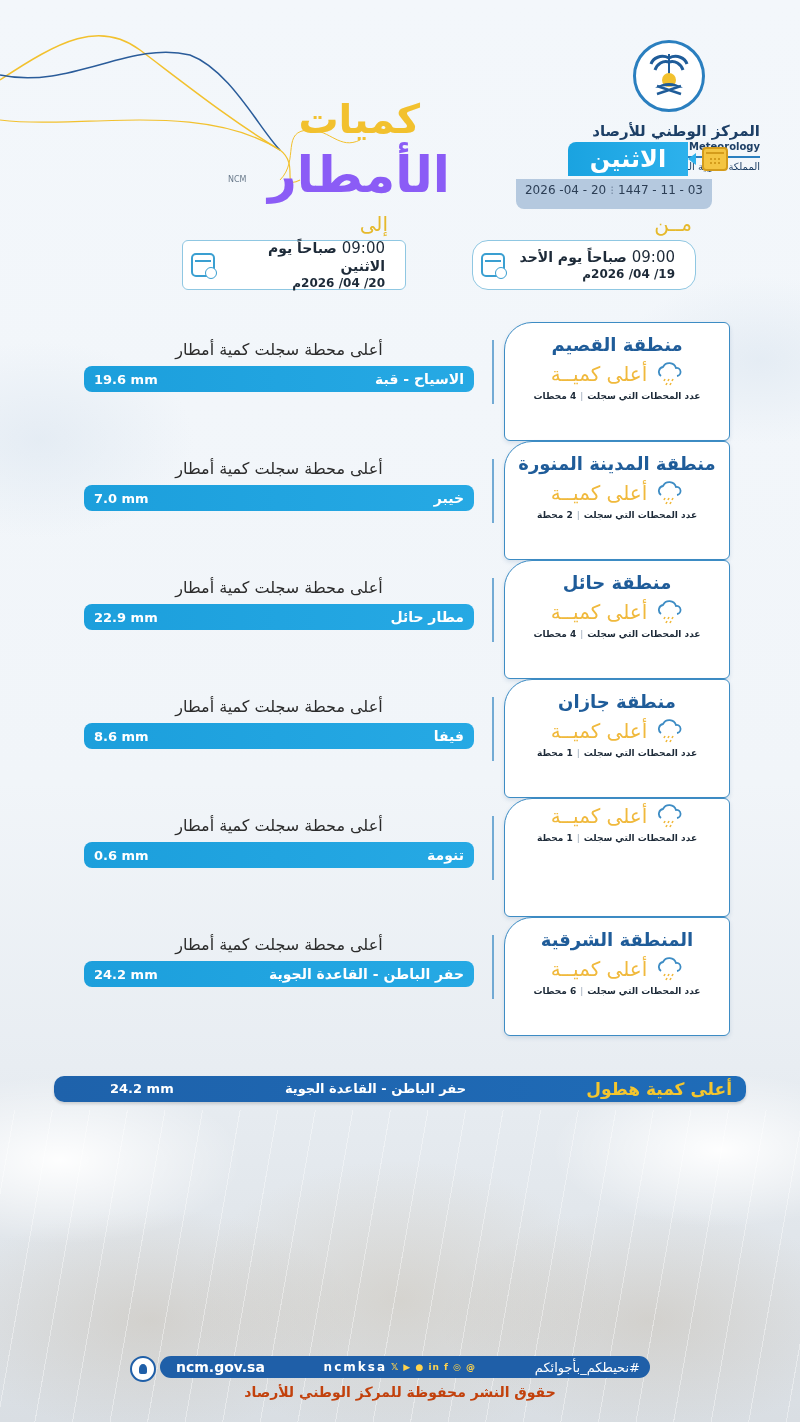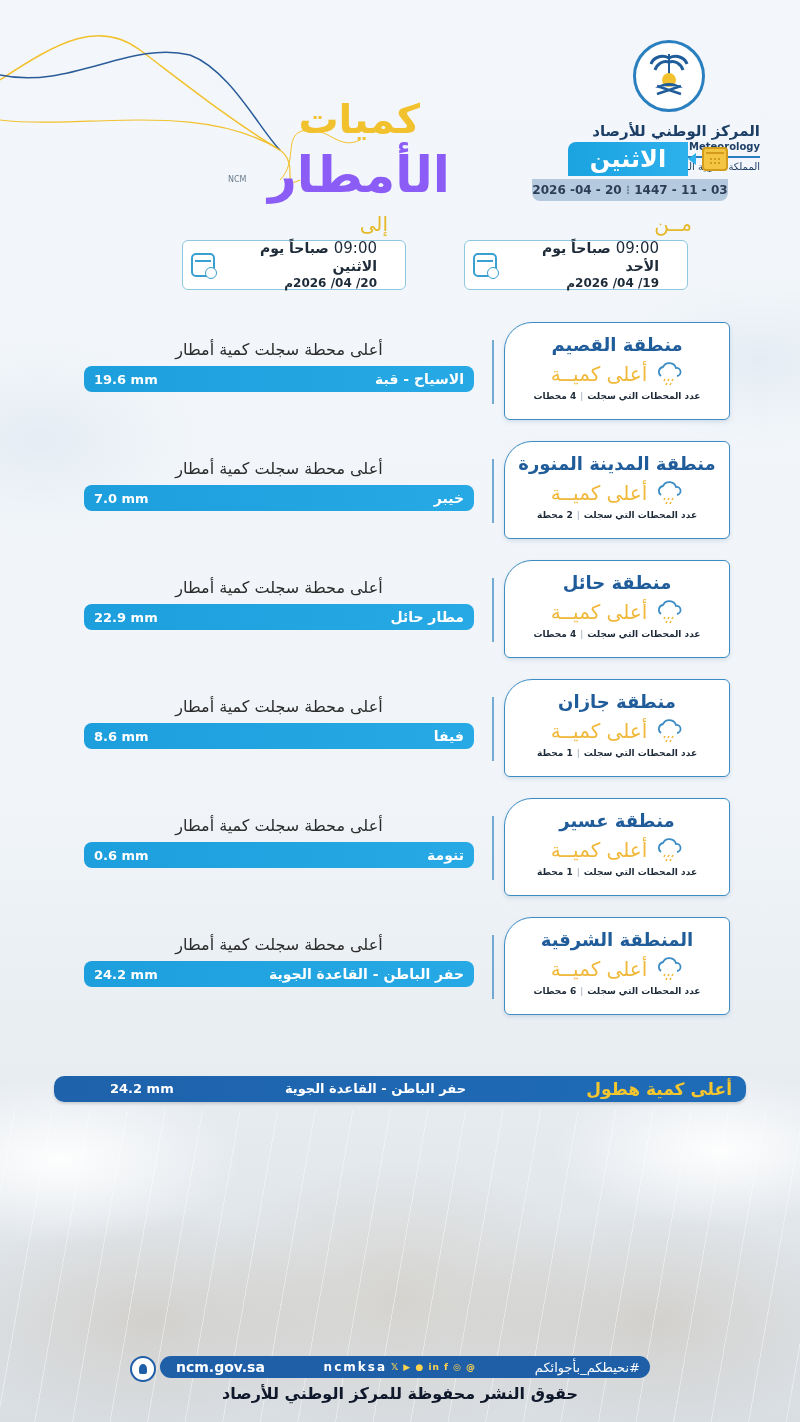--- a/index.html
+++ b/index.html
@@ -55,44 +55,44 @@
     }
     .day-pill::after { content: ""; position: absolute; right: -8px; top: 11px; border-left: 8px solid #2db1ec; border-top: 6px solid transparent; border-bottom: 6px solid transparent; transform: rotate(180deg); right: -8px; }
     .cal-icon {
       position: absolute; right: 0; top: 5px; width: 26px; height: 24px;
       background: #f4c542; border: 2px solid #d49c1b; border-radius: 4px;
     }
     .cal-icon::before { content: ""; position: absolute; left: 2px; right: 2px; top: 3px; height: 2px; background: #d49c1b; }
     .cal-icon::after { content: ""; position: absolute; left: 5px; top: 8px; width: 12px; height: 8px;
       background: radial-gradient(circle, #d49c1b 1px, transparent 1.5px) 0 0/4px 4px; }
     .date-strip {
-      position: absolute; right: 0; top: 37px; width: 196px; height: 22px;
+      position: absolute; right: 16px; top: 37px; width: 196px; height: 30px;
       background: #b5c9df; border-radius: 0 0 8px 8px; direction: ltr;
-      font-size: 12px; font-weight: bold; color: #2c3e55; text-align: center; line-height: 22px;
+      font-size: 12px; font-weight: normal; color: #2c3e55; text-align: center; line-height: 22px;
     }
     .date-strip .sep { color: #7a8ea6; margin: 0 4px; }
 
     .range-label { position: absolute; font-size: 20px; color: #e6b92b; text-align: center; }
     .range-box {
       position: absolute; width: 224px; height: 50px; background: #fff;
       border: 1.5px solid #8fc7e2; border-radius: 6px;
-      display: flex; align-items: center; direction: rtl; padding: 0 28px 0 8px; gap: 10px;
+      display: flex; align-items: center; direction: rtl; padding: 0 20px 0 8px; gap: 10px;
     }
     .range-icon { width: 24px; height: 24px; border: 2px solid #3a9fd1; border-radius: 5px; position: relative; flex: none; order: 0; }
     .range-icon::before { content: ""; position: absolute; left: 2px; right: 2px; top: 5px; height: 1.5px; background: #3a9fd1; }
     .range-icon::after { content: ""; position: absolute; right: -4px; bottom: -4px; width: 10px; height: 10px; border: 1.5px solid #3a9fd1; border-radius: 50%; background: #fff; }
     .range-text { flex: 1; text-align: right; color: #1d2a38; }
     .range-text .l1 { font-size: 14px; font-weight: bold; line-height: 18px; }
     .range-text .l1 .time { font-weight: normal; font-size: 15px; }
     .range-text .l2 { font-size: 12px; font-weight: bold; line-height: 16px; }
 
     
     .row { position: absolute; left: 0; width: 800px; height: 100px; }
     .region-card {
-      position: absolute; right: 70px; top: 0; width: 226px; height: 98px;
+      position: absolute; right: 70px; top: 0; width: 226px; height: 119px;
       background: #fff; border: 1.5px solid #3d8cc4; border-radius: 28px 6px 6px 6px;
       box-shadow: 0 2px 4px rgba(40,90,140,0.15);
       text-align: center;
     }
     .region-name { margin-top: 10px; font-size: 18px; font-weight: bold; color: #1f5c99; line-height: 24px; }
     .highest-label-wrap { display: flex; justify-content: center; align-items: center; gap: 8px; margin-top: 4px; direction: rtl; }
     .highest-label { font-size: 20px; color: #f0b93c; line-height: 26px; letter-spacing: 1px; }
     .rain-cloud-icon { width: 28px; height: 24px; }
     .station-count { margin-top: 4px; font-size: 9px; font-weight: bold; color: #1d2a38; direction: rtl; }
     .station-count .bar { color: #9aa8b8; margin: 0 4px; font-weight: normal; }
@@ -128,21 +128,21 @@
     }
     .footer-url { font-size: 14px; font-weight: bold; }
     .footer-social { display: flex; align-items: center; gap: 4px; font-size: 12px; font-weight: bold; letter-spacing: 2px; justify-content: space-between; }
     .footer-social .icons { letter-spacing: 1px; font-size: 9px; color: #ffd34d; }
     .footer-hashtag { font-size: 13px; direction: rtl; }
     .footer-emblem {
       position: absolute; left: 130px; top: 1356px; width: 26px; height: 26px; border-radius: 50%;
       background: #fff; border: 2px solid #1f5fa8;
     }
     .footer-emblem::after { content: ""; position: absolute; left: 7px; top: 6px; width: 8px; height: 10px; border-radius: 50% 50% 2px 2px; background: #1f5fa8; }
-    .copyright { position: absolute; left: 0; width: 800px; top: 1384px; text-align: center; font-size: 16px; font-weight: bold; color: #0f172a; direction: rtl; }
+    .copyright { position: absolute; left: 0; width: 800px; top: 1384px; text-align: center; font-size: 14px; font-weight: bold; color: #c2410c; direction: rtl; }
   </style>
 </head>
 <body>
 
 <div class="bg-clouds"></div>
 <div class="rain"></div>
 
 <svg class="curve" viewBox="0 0 800 240">
   <path d="M0 80 C60 40, 100 20, 140 50 C180 80, 230 120, 280 150" stroke="#f2c12e" stroke-width="1.5" fill="none"></path>
   <path d="M0 75 C70 90, 130 40, 190 55 C230 70, 260 130, 280 150" stroke="#2a5c9a" stroke-width="1.5" fill="none"></path>
@@ -175,21 +175,21 @@
 
 <div class="day-block" style="width:200px;height:60px;">
   <div class="cal-icon"></div>
   <div class="day-pill">الاثنين</div>
   <div class="date-strip">
     <span>2026 -04 - 20</span><span class="sep">⁝</span><span>1447 - 11 - 03</span>
   </div>
 </div>
 
 <div class="range-label" style="right:108px; top:212px;">مــن</div>
-<div class="range-box" style="right:112px; top:240px;">
+<div class="range-box" style="right:104px; top:240px;border-radius:16px;">
   <div class="range-text">
     <div class="l1"><span class="time">09:00</span> <span>صباحاً يوم الأحد</span></div>
     <div class="l2">19/ 04/ 2026م</div>
   </div>
   <div class="range-icon"></div>
 </div>
 
 <div class="range-label" style="right:412px; top:212px;">إلى</div>
 <div class="range-box" style="right:394px; top:240px;">
   <div class="range-text">
@@ -274,21 +274,20 @@
   <div class="v-divider"></div>
   <div class="station-caption">أعلى محطة سجلت كمية أمطار</div>
   <div class="station-bar">
     <span class="station-name">فيفا</span>
     <span class="station-value">8.6 mm</span>
   </div>
 </div>
 
 <div class="row" style="top:798px;">
   <div class="region-card">
-    <div class="region-name">منطقة عسير</div>
     <div class="highest-label-wrap">
       <svg class="rain-cloud-icon" viewBox="0 0 28 24">
           <path d="M6 14 a5 5 0 0 1 2-9 a7 7 0 0 1 13 1 a4 4 0 0 1 1 8" stroke="#3d8cc4" stroke-width="1.8" fill="none"></path>
           <path d="M10 17 l-1 2 M14 17 l-1 2 M18 17 l-1 2 M12 21 l-1 2 M16 21 l-1 2" stroke="#f0b93c" stroke-width="1.6"></path>
         </svg>
       <span class="highest-label">أعلى كميــة</span>
     </div>
     <div class="station-count"><span>عدد المحطات التي سجلت</span><span class="bar">|</span><span>1 محطة</span></div>
   </div>
   <div class="v-divider"></div>

